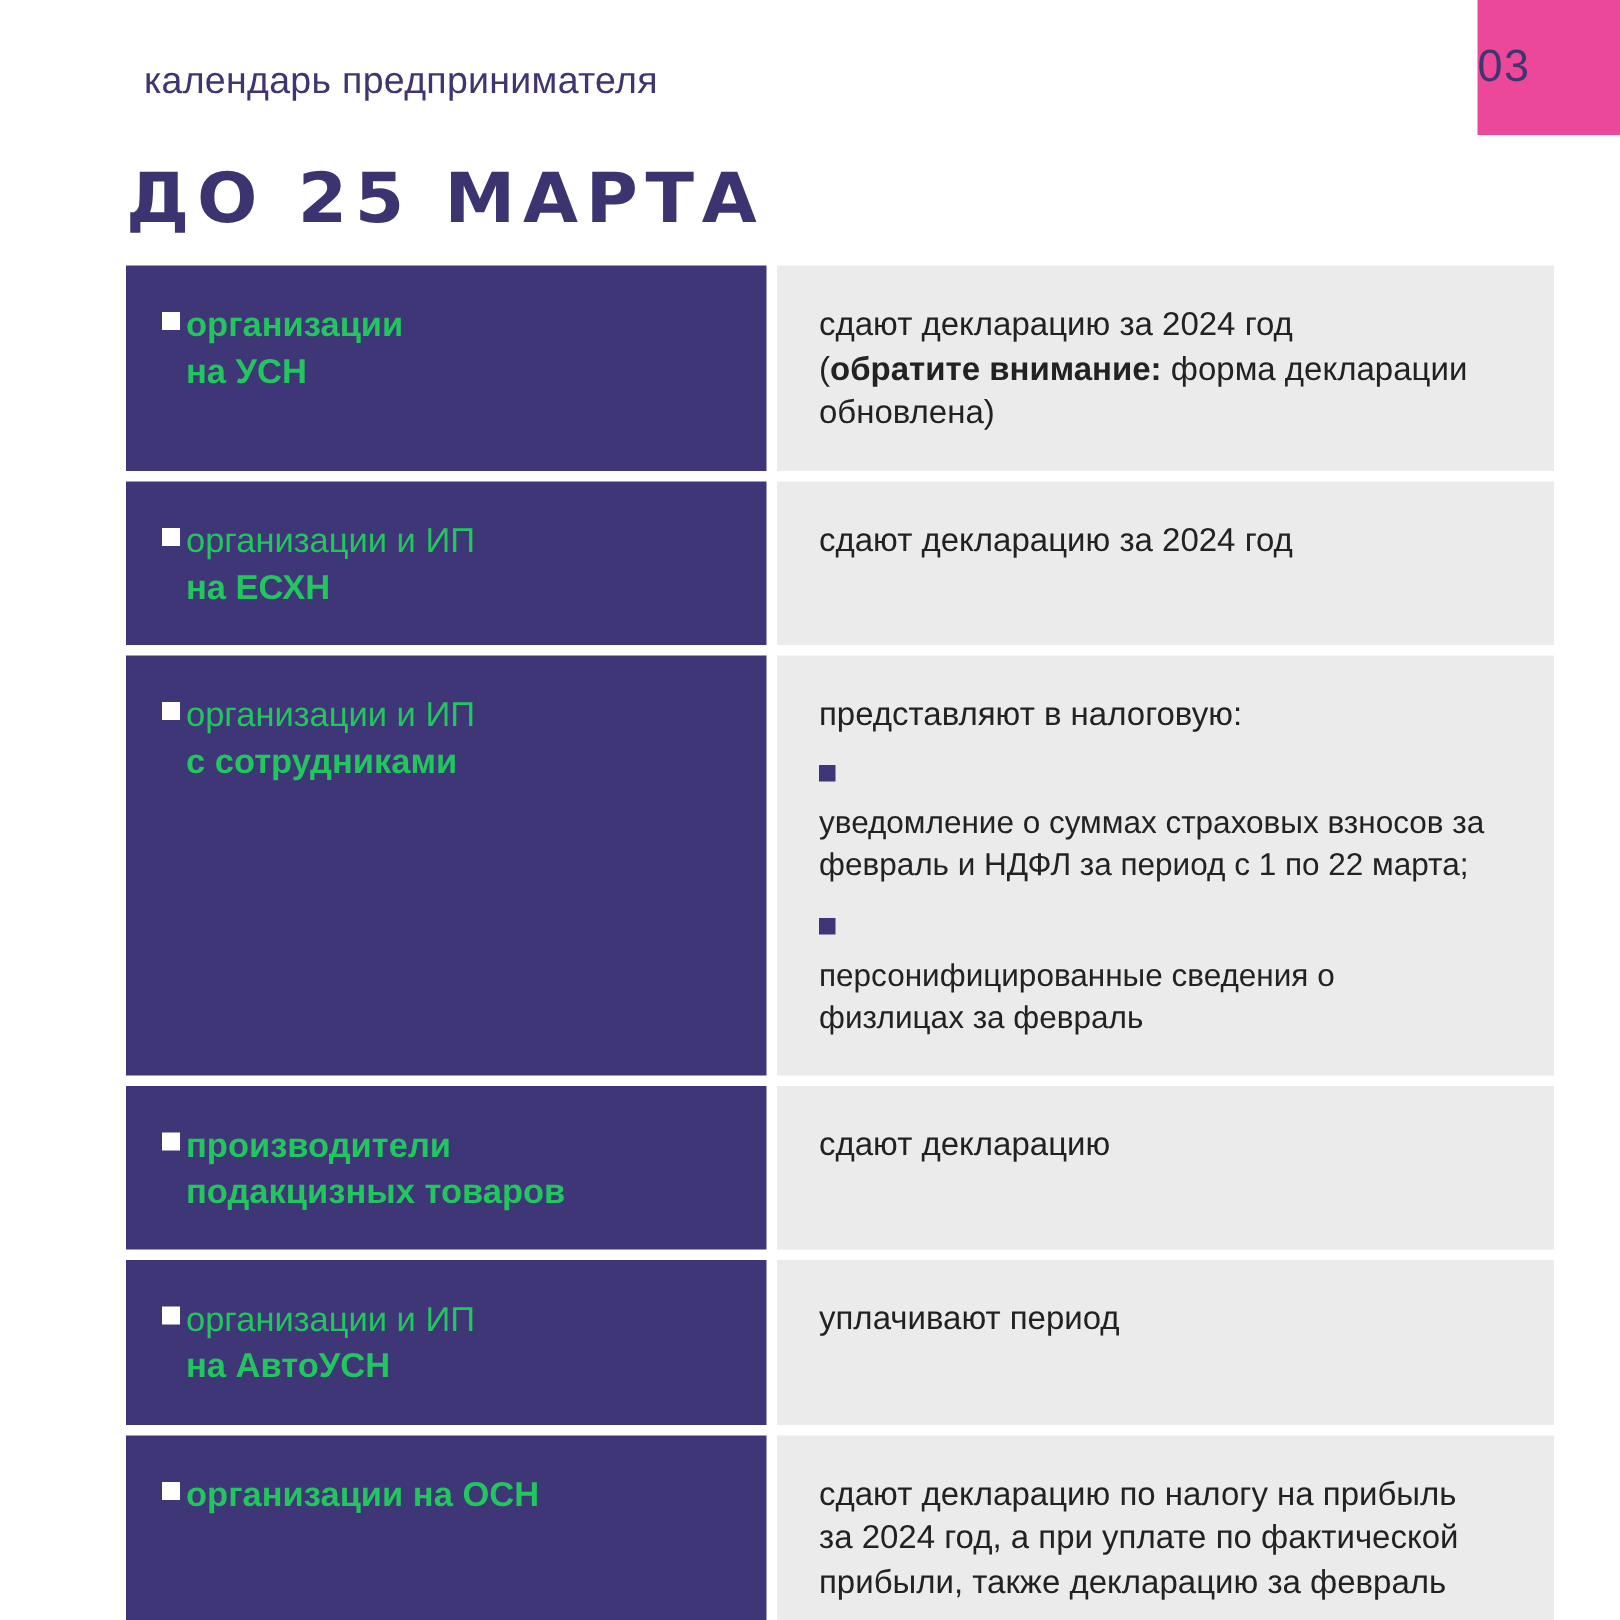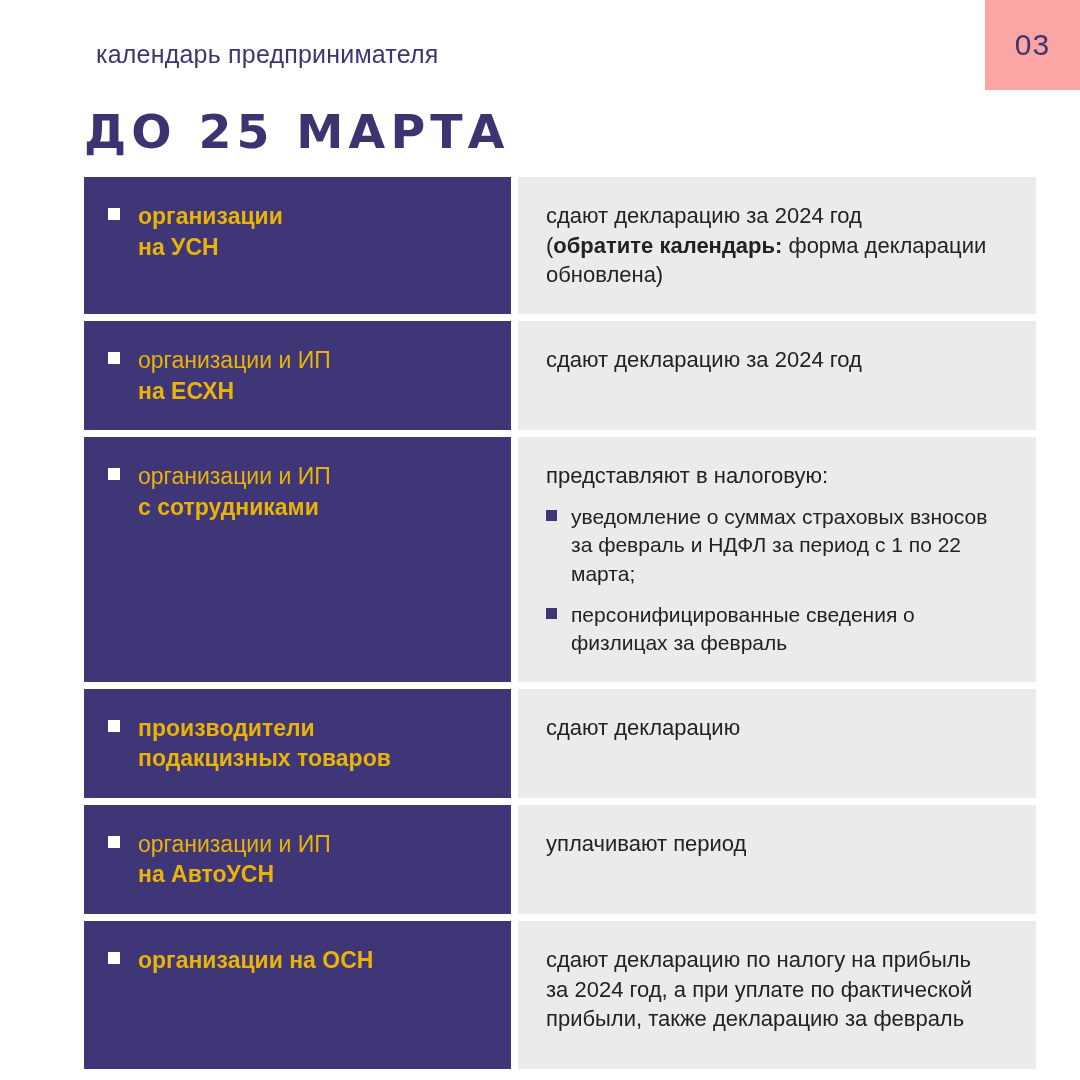--- a/index.html
+++ b/index.html
@@ -18,24 +18,23 @@
     background: #ffffff;
   }
 
   
   .page-number-box {
     position: absolute;
     top: 0;
     right: 0;
     width: 95px;
     height: 90px;
-    background: #fca5a5;
+    background: #ec4899;
     display: flex;
     align-items: center;
-    justify-content: center;
   }
   .page-number {
     font-size: 30px;
     color: #3f3570;
     letter-spacing: 1px;
     font-family: "Liberation Sans", sans-serif;
   }
   .kicker {
     position: absolute;
     top: 40px;
@@ -68,25 +67,25 @@
     gap: 7px;
   }
   .row {
     display: flex;
     gap: 7px;
     align-items: stretch;
   }
   .cell-left {
     width: 427px;
     background: #3f3677;
-    color: #eab308;
+    color: #22c55e;
     padding: 24px 22px 24px 24px;
     display: flex;
     align-items: flex-start;
-    gap: 18px;
+    gap: 4px;
     line-height: 1.33;
   }
   .cell-right {
     flex: 1;
     background: #ebebeb;
     padding: 24px 44px 24px 28px;
     line-height: 1.35;
     color: #222222;
   }
   .bullet-sq {
@@ -112,20 +111,21 @@
     display: flex;
     flex-direction: column;
     gap: 13px;
   }
   .sublist li {
     display: flex;
     gap: 14px;
     align-items: flex-start;
     font-size: 21px;
     line-height: 1.35;
+    flex-direction: column;
   }
   .sub-bullet {
     flex: 0 0 auto;
     width: 11px;
     height: 11px;
     background: #3f3677;
     margin-top: 7px;
   }
 
   
@@ -155,21 +155,21 @@
       <div class="cell-left">
         <span class="bullet-sq"></span>
         <span class="left-text">
           <span class="b">организации</span><br>
           <span class="b">на УСН</span>
         </span>
       </div>
       <div class="cell-right">
         <div class="right-text">
           <span>сдают декларацию за 2024 год</span><br>
-          <span>(</span><span class="b">обратите календарь:</span>
+          <span>(</span><span class="b">обратите внимание:</span>
           <span>форма декларации обновлена)</span>
         </div>
       </div>
     </div>
 
     <div class="row row-2">
       <div class="cell-left">
         <span class="bullet-sq"></span>
         <span class="left-text">
           <span class="n">организации и ИП</span><br>

